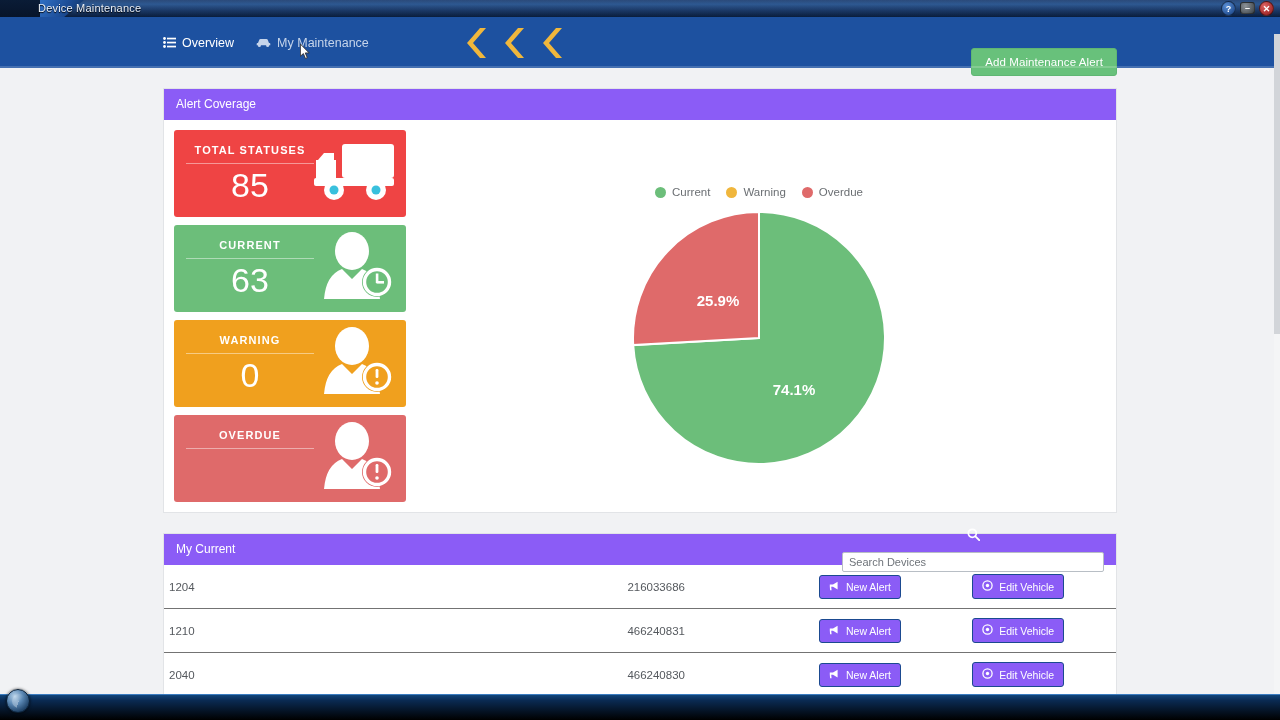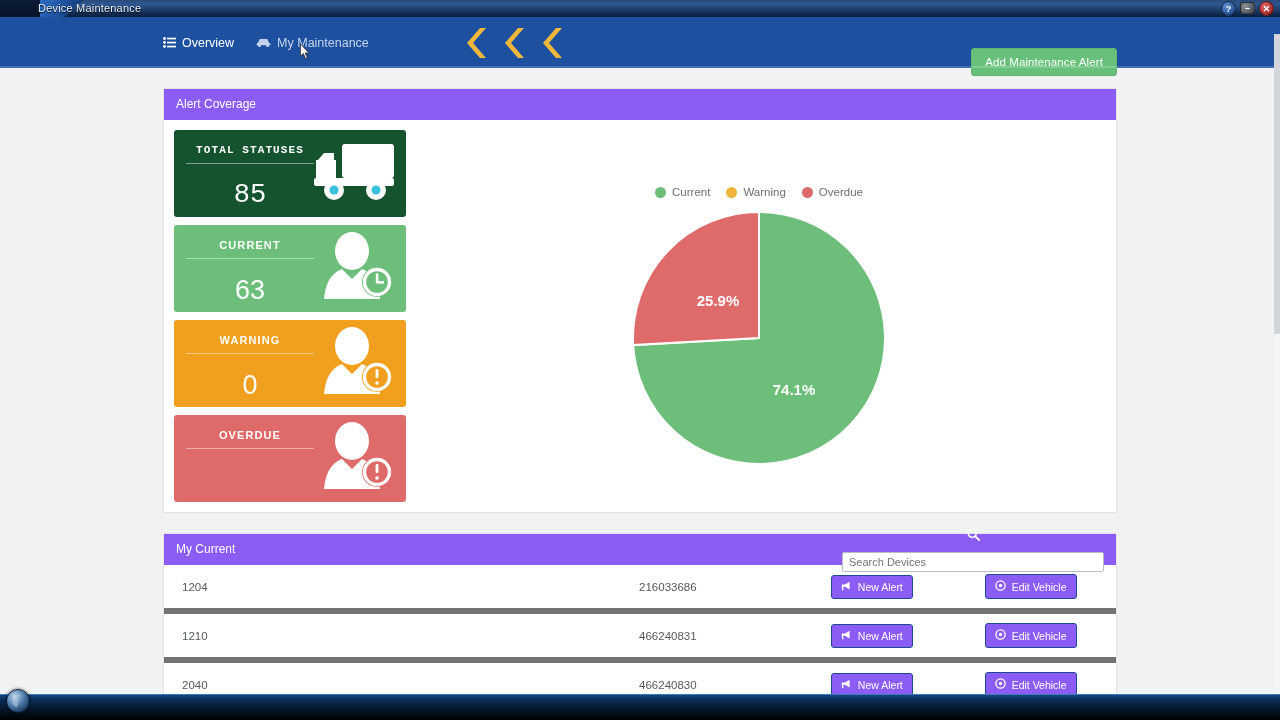--- a/index.html
+++ b/index.html
@@ -100,24 +100,24 @@
   .stat-card {
     position: relative; height: 87px; border-radius: 3px; overflow: hidden;
     padding: 10px 12px; color: #fff;
   }
   .stat-card .label {
     text-align: center; width: 128px; font-size: 11px; letter-spacing: 1.1px;
     font-weight: bold; padding-bottom: 7px; border-bottom: 1px solid rgba(255,255,255,.45);
     margin: 4px 0 0 0;
   }
   .stat-card .value {
-    text-align: center; width: 128px; font-size: 27px; margin-top: 16px; font-weight: 300;
+    text-align: center; width: 128px; font-size: 34px; margin-top: 2px; font-weight: 300;
   }
   .stat-card .art { position: absolute; right: 10px; top: 6px; }
-  .c-total   { background: #14532d; font-family: Liberation Mono, monospace; }
+  .c-total   { background: #ef4444; }
   .c-current { background: #6cbe7a; }
   .c-warning { background: #f0a01e; }
   .c-overdue { background: #df6a6a; }
 
   .chart-area { flex: 1; position: relative; }
   .legend {
     display: flex; justify-content: center; gap: 16px; padding-top: 56px;
     font-size: 11.5px; color: #6b6f73;
   }
   .legend .item { display: flex; align-items: center; gap: 6px; }
@@ -128,22 +128,22 @@
   .search-box { display: flex; align-items: center; gap: 8px; flex-direction: column; }
   .search-input {
     width: 262px; height: 20px; border: 1px solid #b8bec5; border-radius: 2px;
     padding: 0 6px; font-size: 11px; color: #55595e; background: #fff;
     font-family: "Liberation Sans", sans-serif;
   }
   .search-input::placeholder { color: #6f747a; }
 
   table.devices { width: 100%; border-collapse: collapse; }
   table.devices td {
-    padding: 9px 18px; font-size: 11.5px; color: #55595e;
-    border-bottom: 6px solid #737373; vertical-align: middle;
+    padding: 9px 5px; font-size: 11.5px; color: #55595e;
+    border-bottom: 1px solid #737373; vertical-align: middle;
   }
   td.col-name   { width: 470px; padding-left: 14px; }
   td.col-serial { width: 195px; }
   td.col-alert  { width: 155px; }
   td.col-edit   { width: 150px; }
   .rowbtn {
     display: inline-flex; align-items: center; gap: 6px;
     background: #8b5cf6; color: #fff; font-size: 10.5px;
     padding: 5px 9px; border-radius: 3px; border: 1px solid #1b4a90;
     cursor: pointer; white-space: nowrap;

